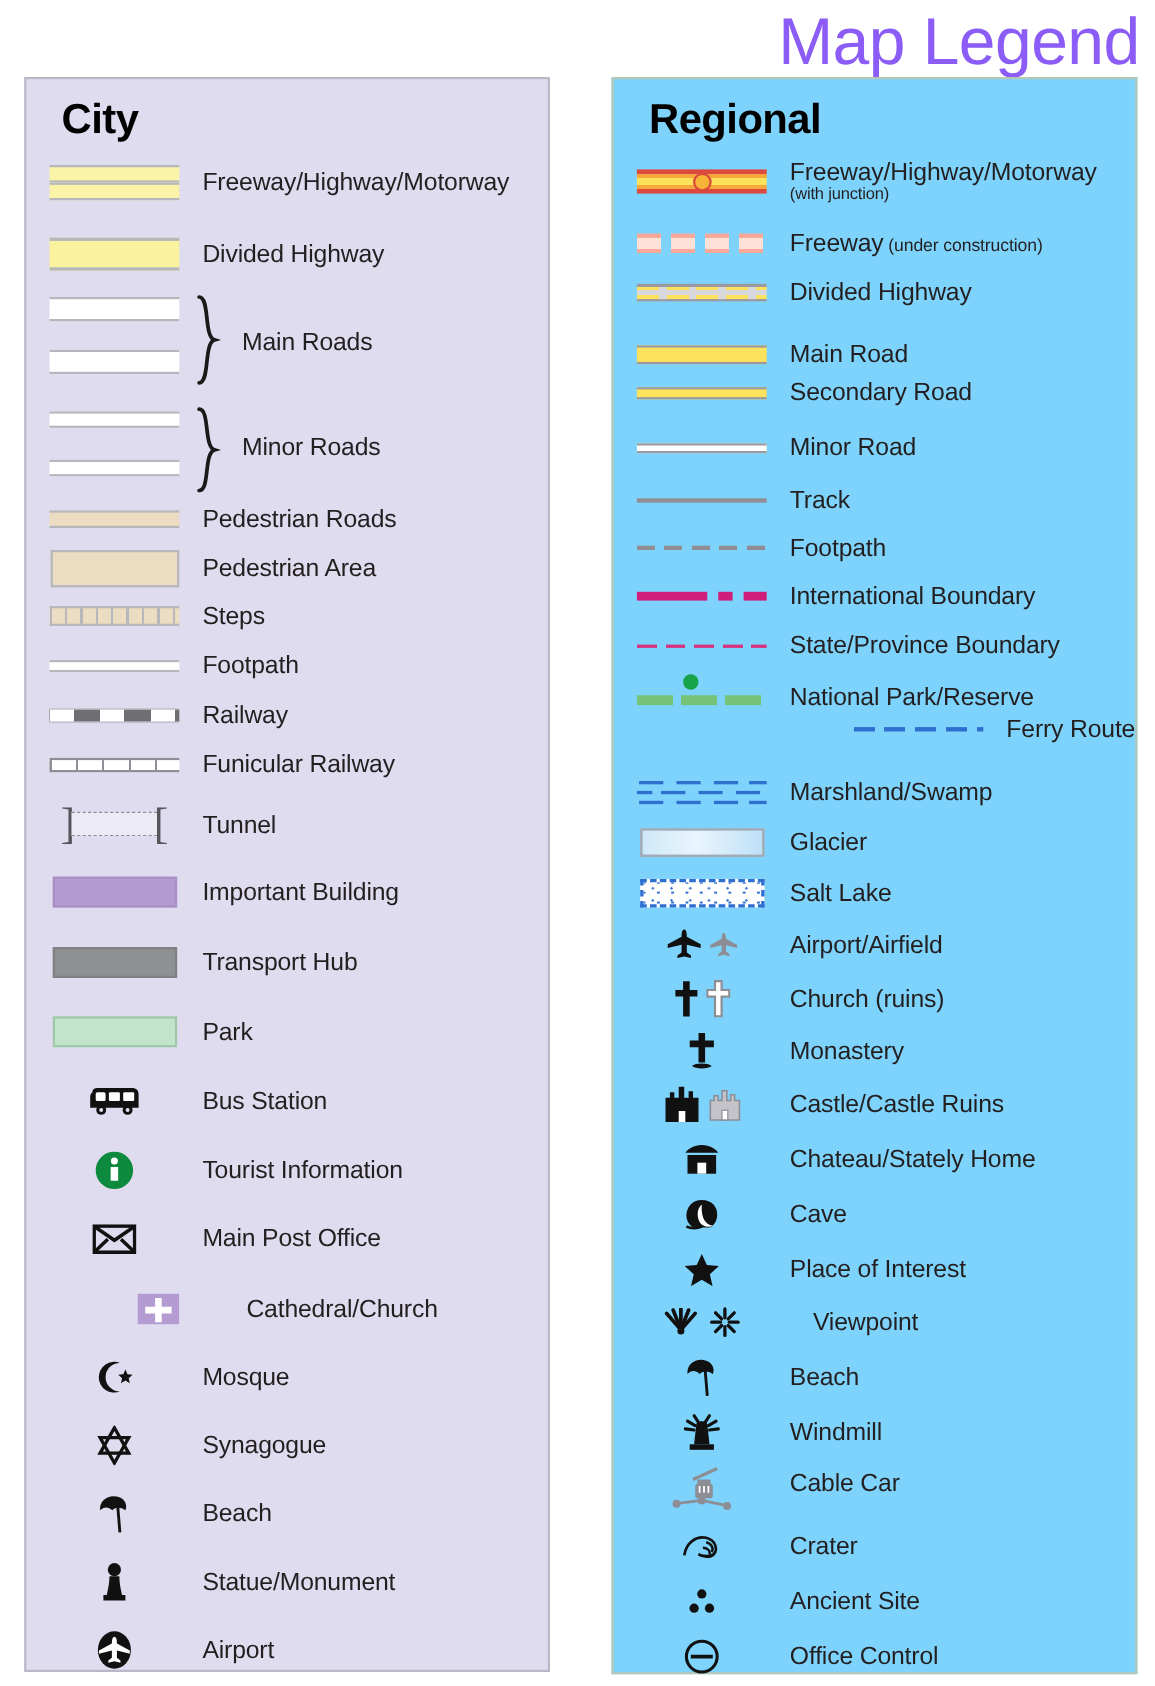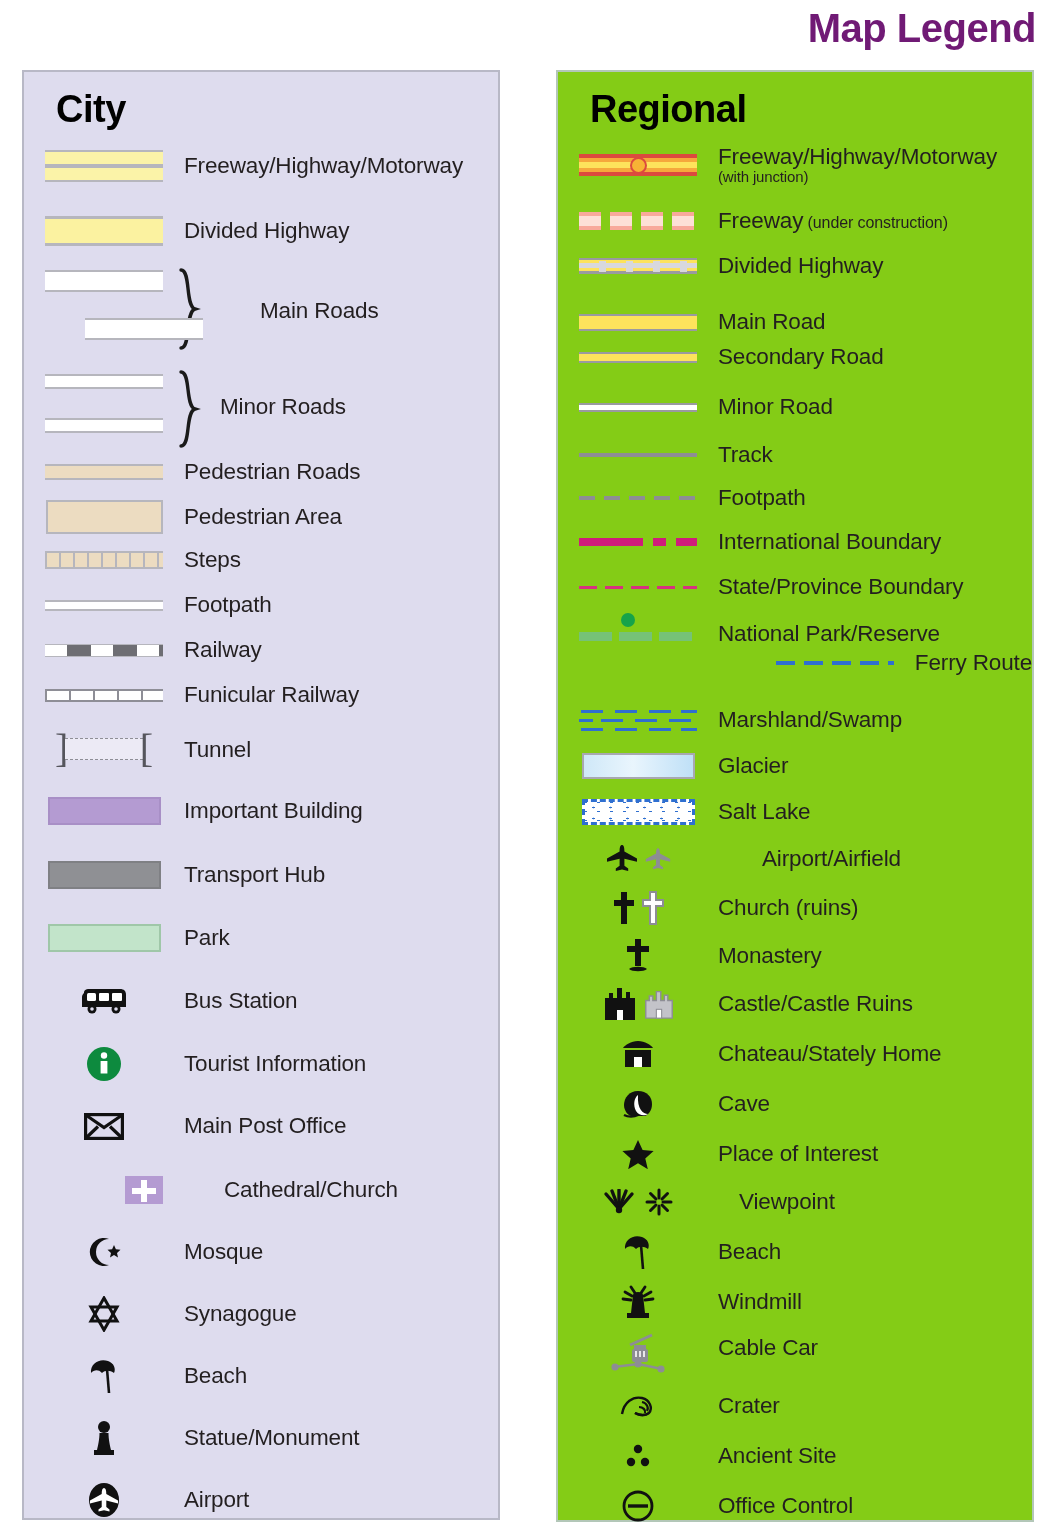--- a/index.html
+++ b/index.html
@@ -10,44 +10,44 @@
     font-family:"Liberation Sans", sans-serif;
     position:relative;
     overflow:hidden;
     -webkit-font-smoothing:antialiased;
   }
 
   
   #page-title{
     position:absolute;
     right:14px; top:8px;
-    font-size:40px;
-    font-weight:bold;
+    font-size:60px;
+    font-weight:normal;
     letter-spacing:-0.5px;
-    color:#701a75;
+    color:#8b5cf6;
     line-height:1;
     white-space:nowrap;
   }
 
   
   .panel{
     position:absolute;
     box-sizing:border-box;
     border:2px solid #b9b9c4;
   }
   #panel-city{
     left:22px; top:70px;
     width:478px; height:1450px;
     background:#dedcee;
     border-color:#b8b8c6;
   }
   #panel-regional{
     left:556px; top:70px;
     width:478px; height:1452px;
-    background:#84cc16;
+    background:#7dd3fc;
     border-color:#b3c7b8;
   }
   .panel-title{
     position:absolute;
     left:32px; top:18px;
     font-size:38px;
     font-weight:bold;
     color:#000;
     letter-spacing:-0.5px;
     line-height:1;
@@ -381,21 +381,21 @@
         <div class="div-hwy"></div>
       </div>
       <div class="lbl">Divided Highway</div>
     </div>
 
     <div class="row" style="top:192px;height:34px;">
       <div class="sym">
           <div class="white-road"></div>
         </div>
     </div>
-    <div class="row" style="top:240px;height:34px;padding-left:40px;">
+    <div class="row" style="top:240px;height:34px;">
       <div class="sym">
           <div class="white-road"></div>
         </div>
       <div class="lbl" style="margin-left:36px;position:relative;top:-18px;">Main Roads</div>
     </div>
 
     <div class="row" style="top:296px;height:26px;">
       <div class="sym">
           <div class="white-road thin"></div>
         </div>
@@ -712,21 +712,21 @@
       <div class="lbl">Glacier</div>
     </div>
 
     <div class="row" style="top:718px;height:44px;">
       <div class="sym r-sym">
           <div class="r-salt"></div>
         </div>
       <div class="lbl">Salt Lake</div>
     </div>
 
-    <div class="row" style="top:765px;height:44px;gap:44px;">
+    <div class="row" style="top:765px;height:44px;">
       <div class="sym r-sym">
         <div class="icon-pair">
           <svg class="gi" width="32" height="30" viewBox="0 0 32 30" aria-hidden="true">
             <path d="M16 1 C17.6 1 18.4 3 18.4 7.5 L31 14.5 V17.8 L18.4 14.8 V21.8 L22.2 24.6 V27 L16 25.5 L9.8 27 V24.6 L13.6 21.8 V14.8 L1 17.8 V14.5 L13.6 7.5 C13.6 3 14.4 1 16 1 Z" fill="#111"></path>
           </svg>
           <svg class="gi" width="26" height="25" viewBox="0 0 32 30" aria-hidden="true">
             <path d="M16 1 C17.6 1 18.4 3 18.4 7.5 L31 14.5 V17.8 L18.4 14.8 V21.8 L22.2 24.6 V27 L16 25.5 L9.8 27 V24.6 L13.6 21.8 V14.8 L1 17.8 V14.5 L13.6 7.5 C13.6 3 14.4 1 16 1 Z" fill="#8d8d95"></path>
           </svg>
         </div>
       </div>

